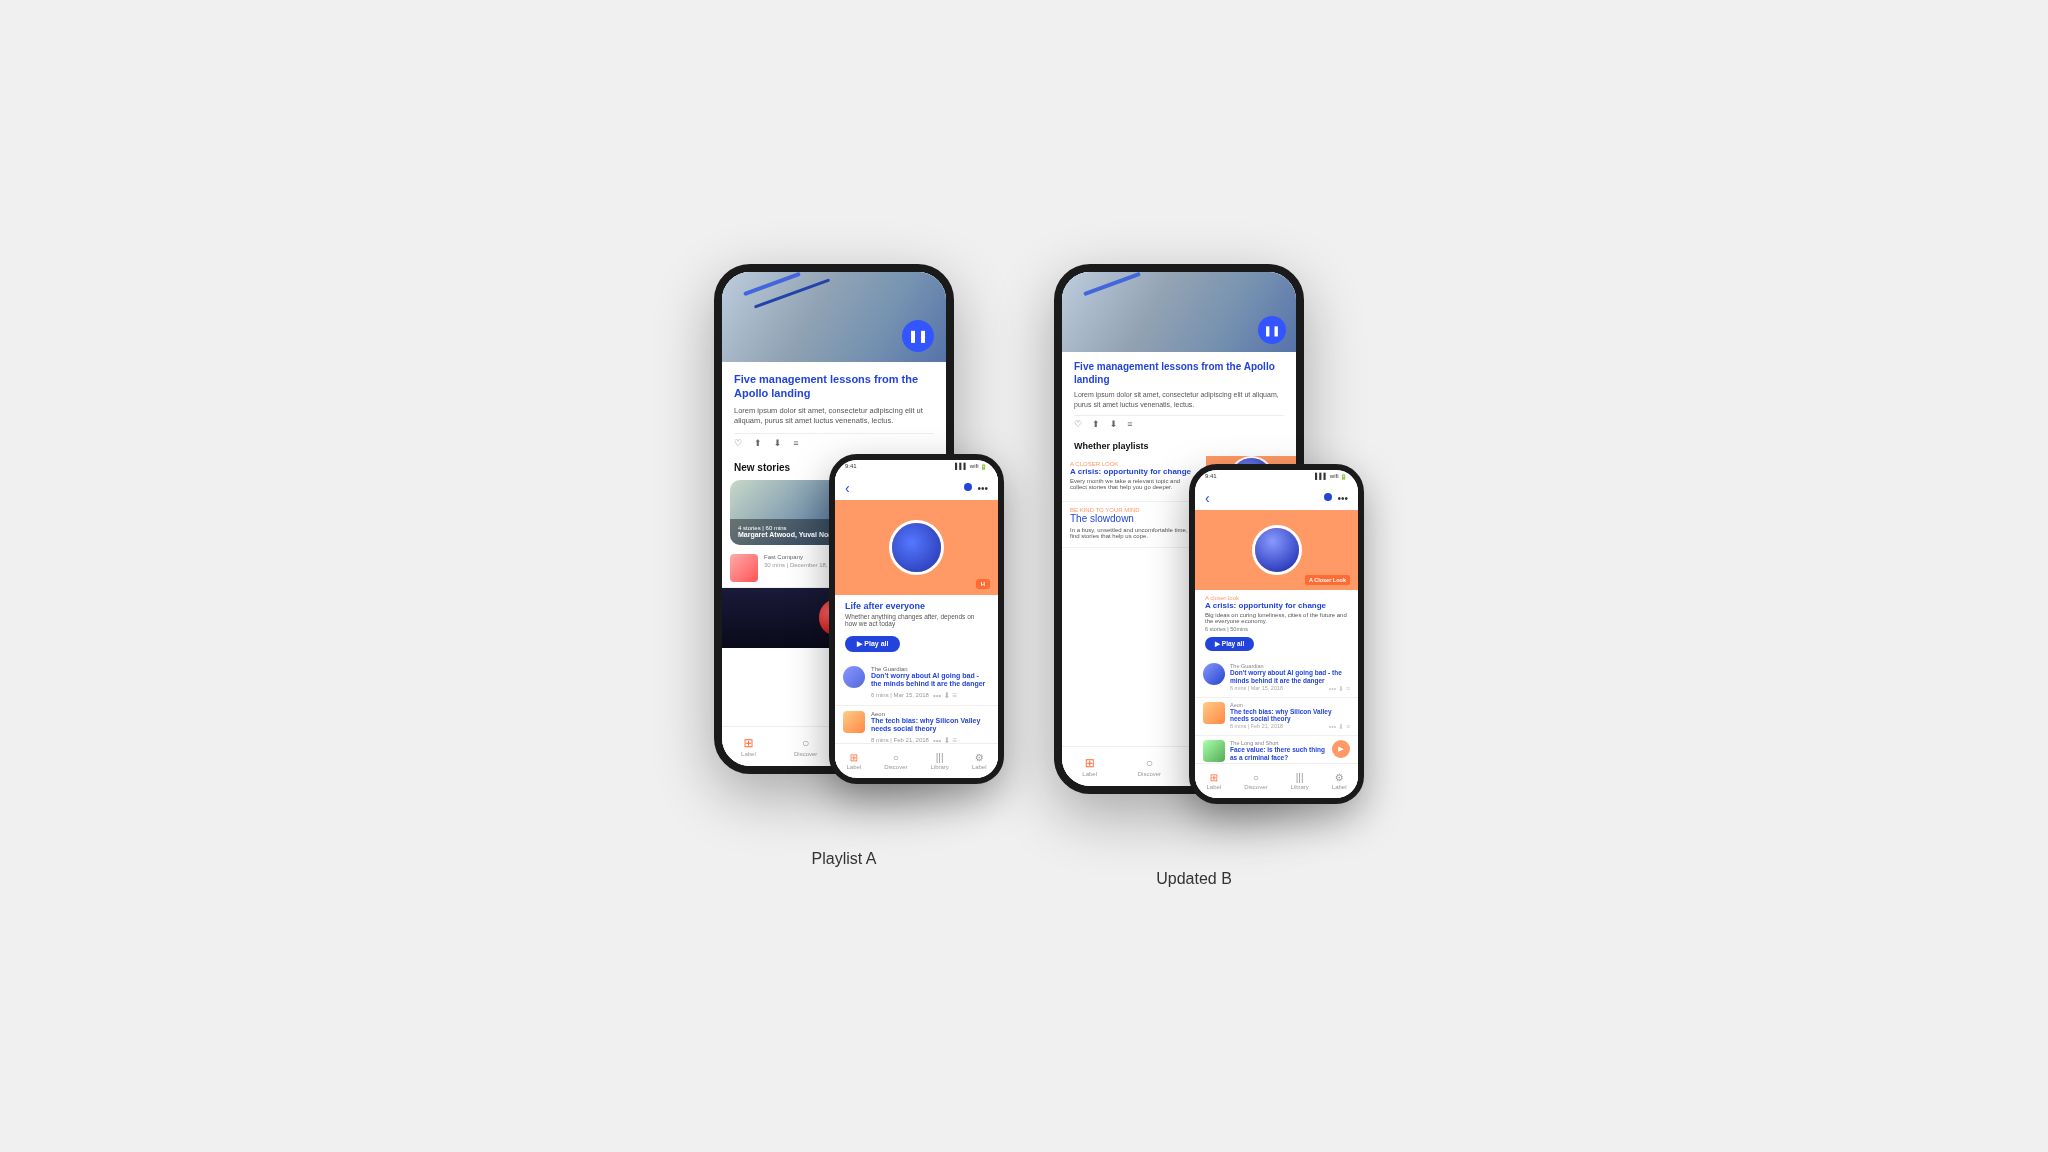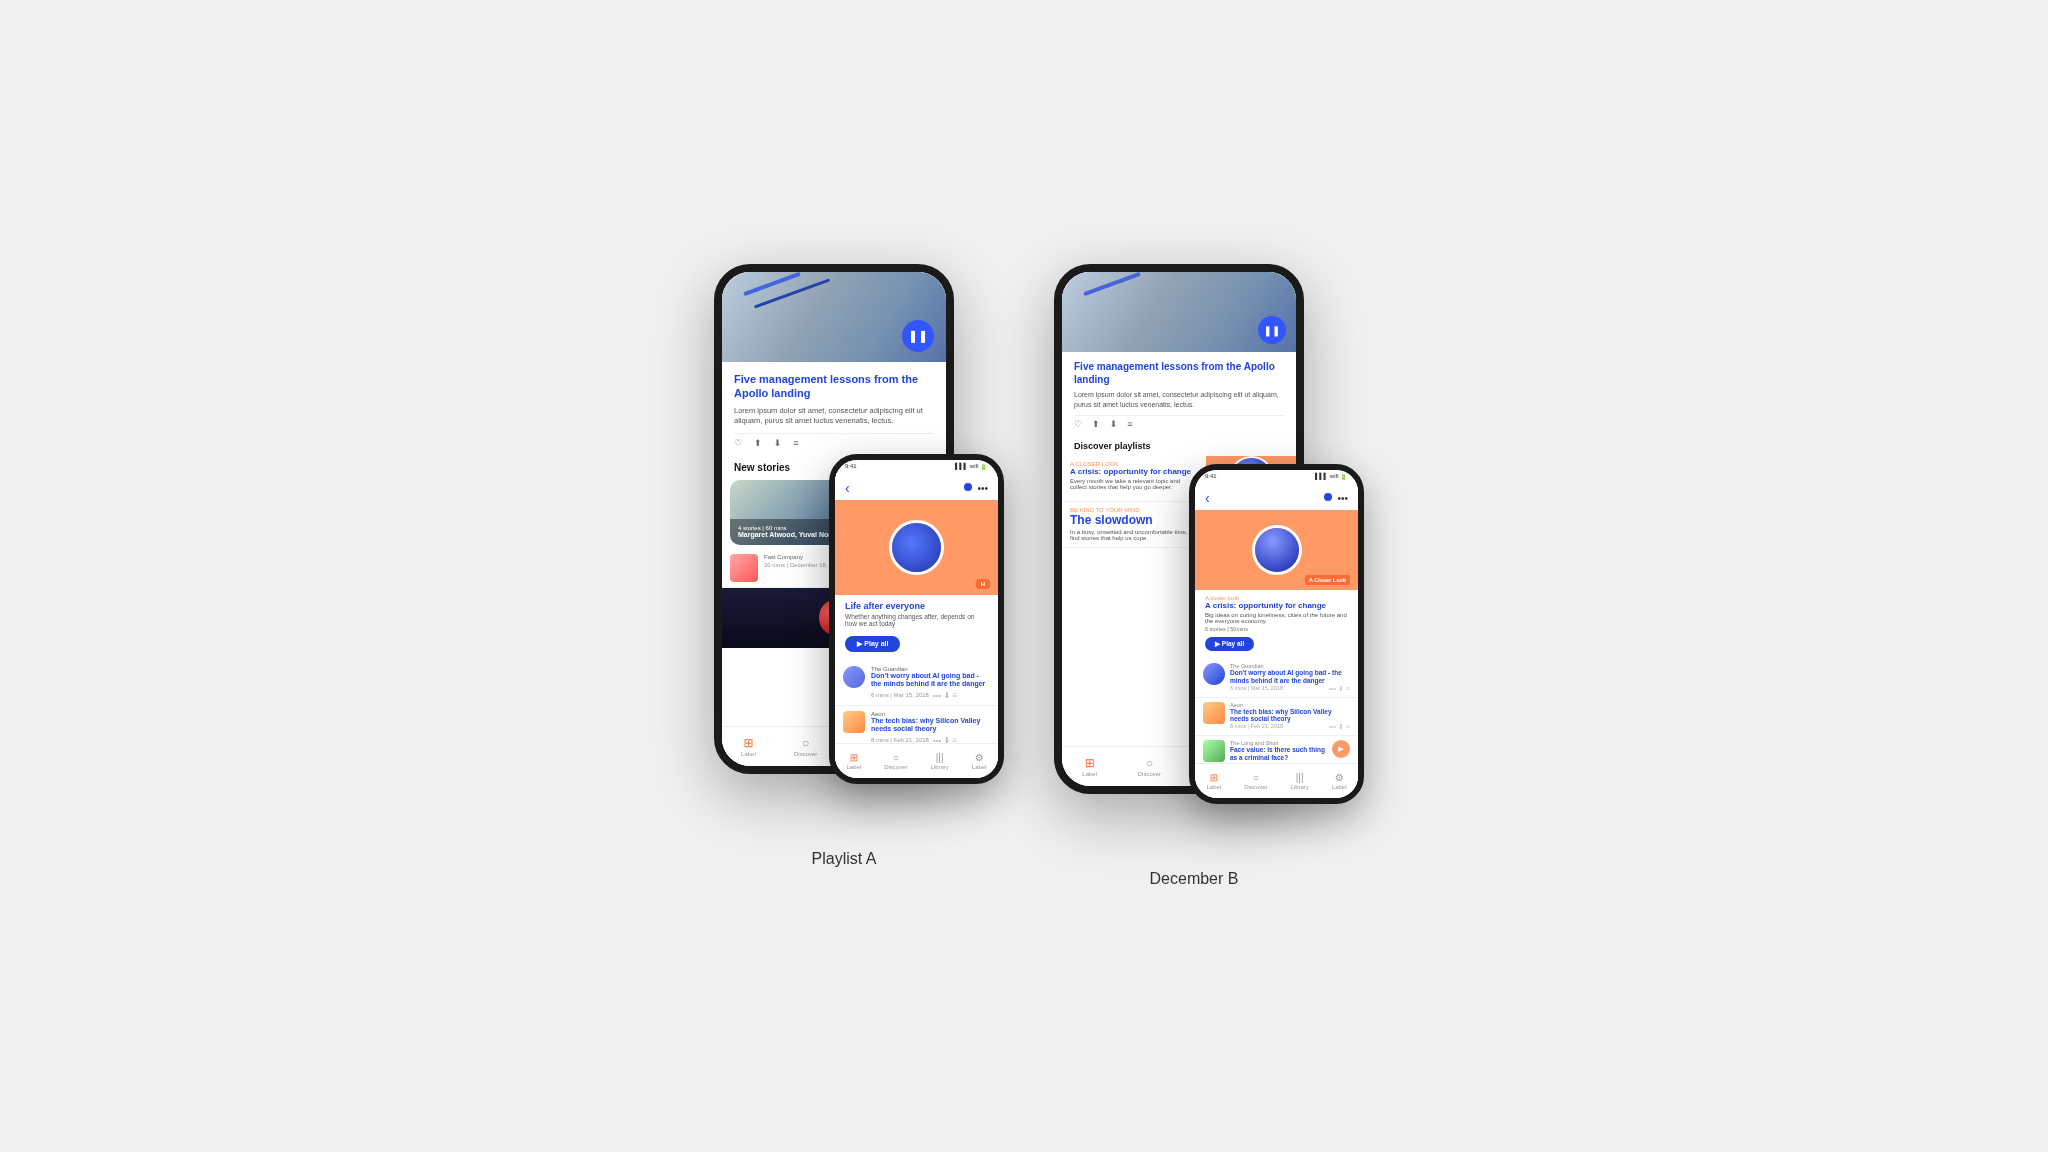--- a/index.html
+++ b/index.html
@@ -729,42 +729,42 @@
             <div class="discover-title">Five management lessons from the Apollo landing</div>
             <div class="discover-body">Lorem ipsum dolor sit amet, consectetur adipiscing elit ut aliquam, purus sit amet luctus venenatis, lectus.</div>
             <div class="discover-actions">
               <span style="font-size:9px;color:#666;">♡</span>
               <span style="font-size:9px;color:#666;">⬆</span>
               <span style="font-size:9px;color:#666;">⬇</span>
               <span style="font-size:9px;color:#666;">≡</span>
             </div>
           </div>
 
-          <div class="discover-playlists-title">Discover playlists</div>
+          <div class="discover-playlists-title">Whether playlists</div>
 
           <div style="display:flex;border-bottom:1px solid #f0f0f0;">
             <div style="flex:1;padding:5px 8px;">
               <div style="font-size:6px;color:#ff9966;text-transform:uppercase;">A closer look</div>
               <div style="font-size:8px;font-weight:700;color:#2244dd;line-height:1.2;">A crisis: opportunity for change</div>
               <div style="font-size:6px;color:#555;margin-top:2px;">Every month we take a relevant topic and collect stories that help you go deeper.</div>
             </div>
             <div style="width:90px;position:relative;">
               <div style="width:100%;height:100%;background:#ff9966;display:flex;align-items:center;justify-content:center;position:relative;">
                 <div style="width:45px;height:45px;border-radius:50%;background:#2244dd;border:2px solid #fff;overflow:hidden;">
                   <div style="width:100%;height:100%;background:radial-gradient(circle at 40% 40%,#8899ff,#1122aa);"></div>
                 </div>
                 <div style="position:absolute;bottom:5px;right:4px;background:#ff6b35;color:white;font-size:5px;padding:1px 3px;border-radius:2px;font-weight:700;">A Closer Look</div>
               </div>
             </div>
           </div>
 
           <div style="display:flex;border-bottom:1px solid #f0f0f0;">
             <div style="flex:1;padding:5px 8px;">
               <div style="font-size:6px;color:#ff9966;text-transform:uppercase;">Be kind to your mind</div>
-              <div style="font-size:12px;font-weight:700;color:#2244dd;line-height:1.2;">The slowdown</div>
+              <div style="font-size:10px;font-weight:400;color:#2244dd;line-height:1.2;">The slowdown</div>
               <div style="font-size:6px;color:#555;margin-top:2px;">In a busy, unsettled and uncomfortable time, we find stories that help us cope.</div>
             </div>
             <div style="width:90px;position:relative;">
               <div style="width:100%;height:100%;background:#ff9966;display:flex;align-items:center;justify-content:center;position:relative;">
                 <div style="width:45px;height:45px;border-radius:50%;background:#2244dd;border:2px solid #fff;overflow:hidden;">
                   <div style="width:100%;height:100%;background:radial-gradient(circle at 60% 30%,#ddccff,#8844dd);"></div>
                 </div>
                 <div style="position:absolute;bottom:5px;right:4px;background:#ff6b35;color:white;font-size:4px;padding:1px 3px;border-radius:2px;font-weight:700;">Be kind to your mi...</div>
               </div>
             </div>
@@ -878,16 +878,16 @@
             </div>
             <div class="nav-item">
               <span class="nav-icon" style="font-size:10px;">⚙</span>
               <span class="nav-label">Label</span>
             </div>
           </div>
         </div>
       </div>
 
     </div>
-    <div class="playlist-label">December B</div>
+    <div class="playlist-label">Updated B</div>
   </div>
 
 </div>
 
 </body></html>

